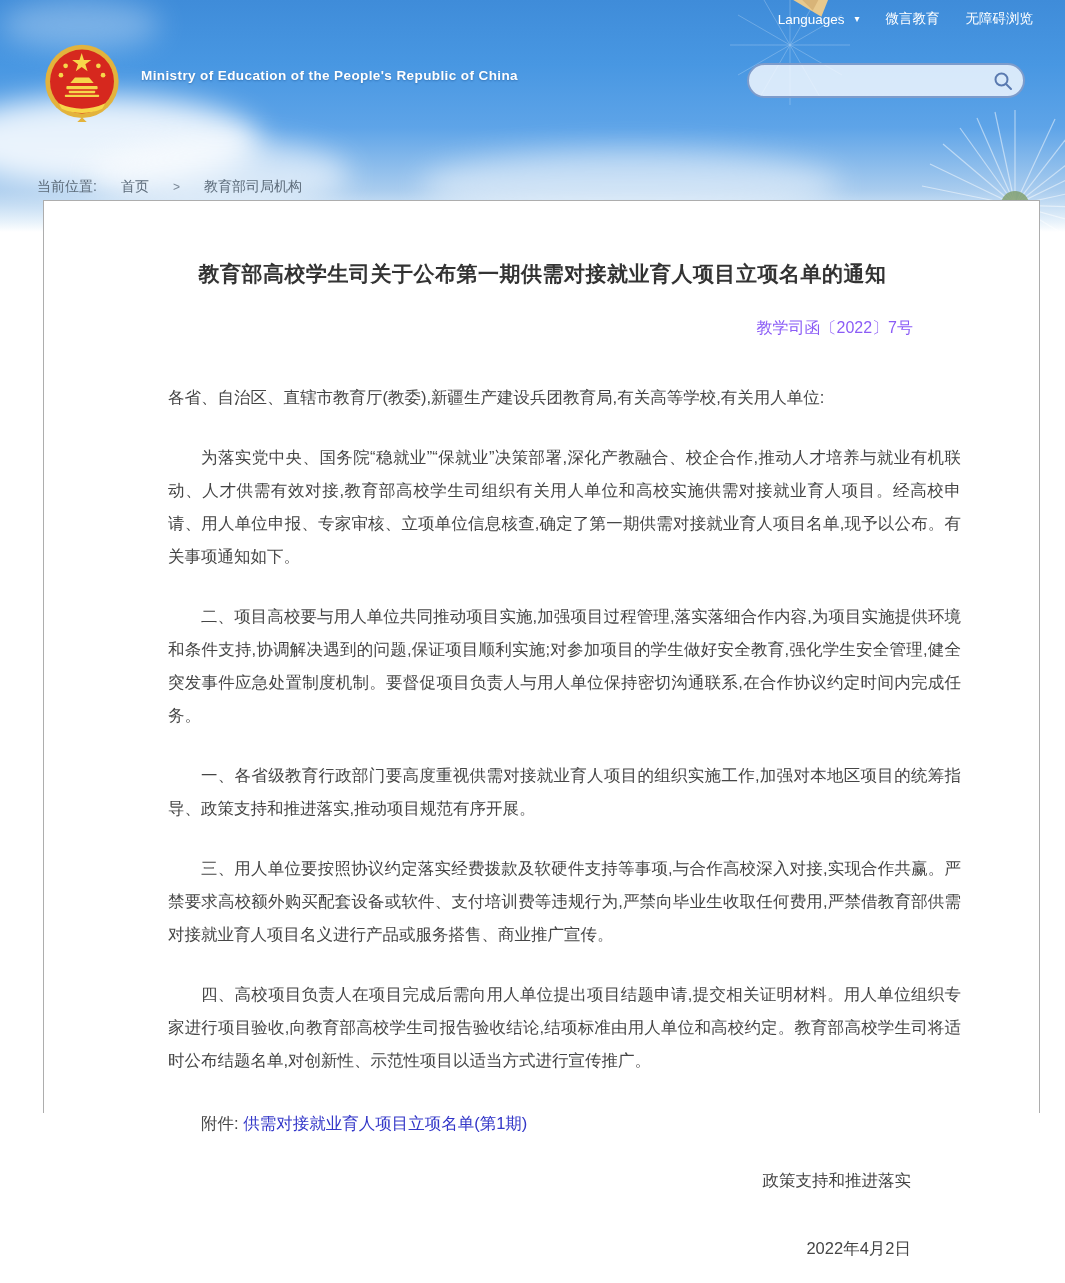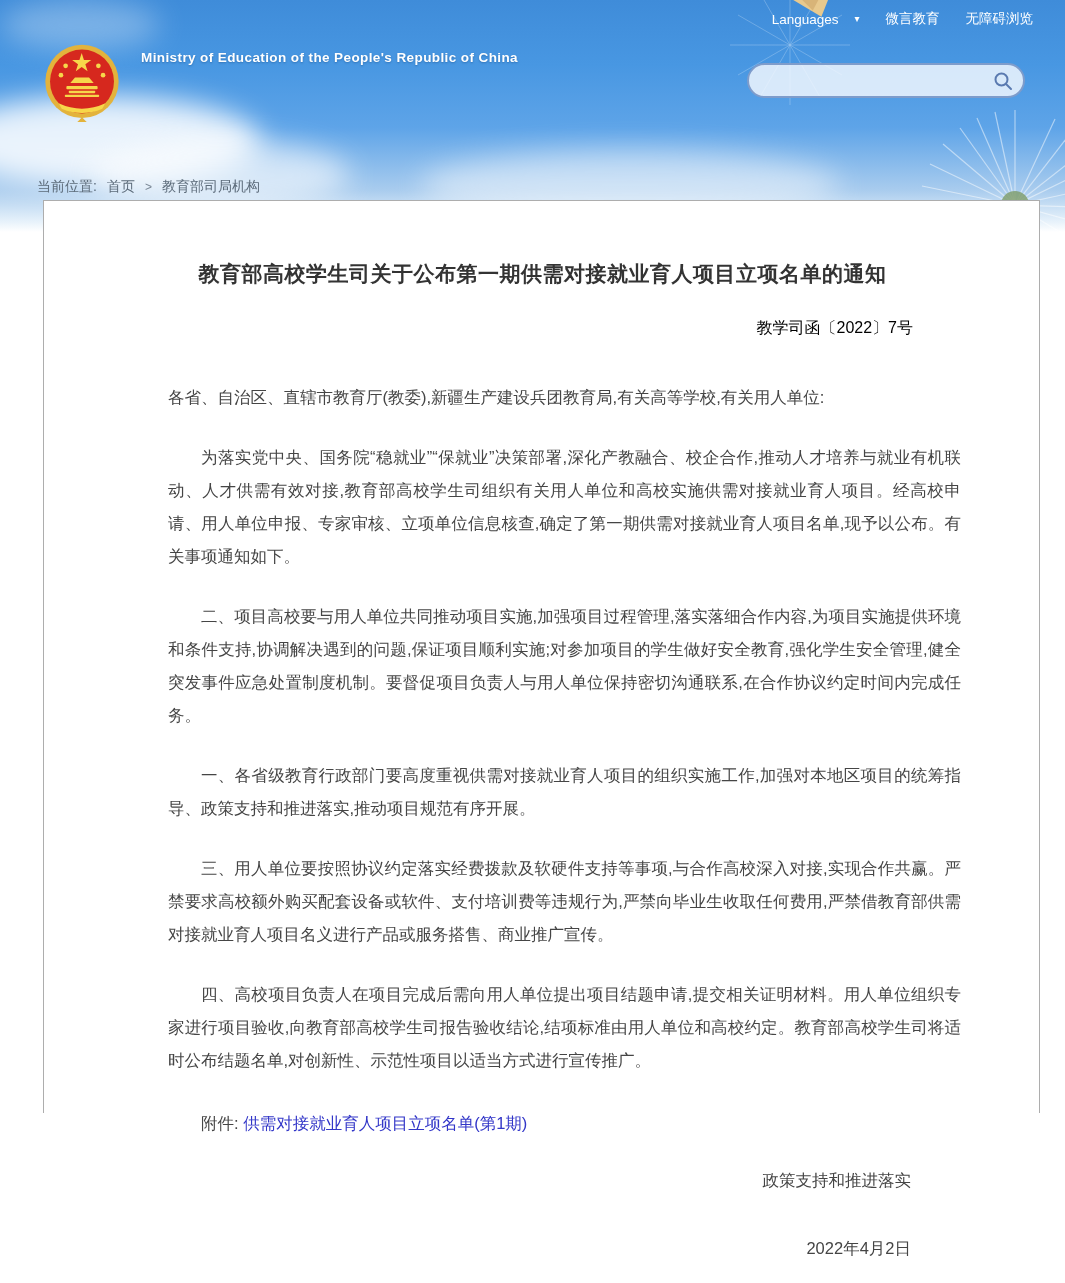--- a/index.html
+++ b/index.html
@@ -37,76 +37,76 @@
     border-top: 16px solid #d8b478; transform: rotate(8deg);
   }
 
   
   .topbar {
     position: absolute; top: 10px; right: 32px;
     display: flex; align-items: center; gap: 26px;
     color: #ffffff; font-size: 13.5px; z-index: 5;
   }
   .topbar a { color: #ffffff; text-decoration: none; cursor: pointer; }
-  .lang-wrap { display: flex; align-items: flex-start; gap: 16px; cursor: pointer; }
+  .lang-wrap { display: flex; align-items: flex-start; gap: 10px; cursor: pointer; }
   .caret { font-size: 10px; position: relative; top: 1px; }
 
   
   .header { position: absolute; left: 43px; top: 42px; display: flex; align-items: flex-start; z-index: 4; }
   .emblem { width: 78px; height: 82px; flex: 0 0 auto; }
   .titles { margin-left: 20px; padding-top: 2px; }
   .site-title {
     color: #ffffff; font-size: 37px; font-weight: bold; letter-spacing: 3px;
     text-shadow: 0 2px 4px rgba(20,70,130,0.45), 0 0 2px rgba(20,70,130,0.3);
     line-height: 1.15;
   }
   .site-subtitle {
     color: #ffffff; font-size: 13.5px; font-weight: bold; letter-spacing: 0.4px;
-    margin-top: 6px; text-shadow: 0 1px 2px rgba(20,70,130,0.45);
+    margin-top: 24px; text-shadow: 0 1px 2px rgba(20,70,130,0.45);
   }
 
   
   .search {
     position: absolute; left: 747px; top: 63px; z-index: 5;
     width: 278px; height: 35px;
     background: rgba(246,250,255,0.82);
     border: 2px solid #7e9ccb;
     border-radius: 18px;
     display: flex; align-items: center;
   }
   .search input {
     flex: 1; border: none; outline: none; background: transparent;
     padding: 0 10px 0 16px; font-size: 14px; color: #335;
   }
   .search-btn { border: none; background: transparent; cursor: pointer; padding: 0 10px 0 0; display: flex; align-items: center; }
 
   
   .breadcrumb {
     position: absolute; left: 37px; bottom: 36px; z-index: 5;
-    font-size: 14px; color: #5c6b7a; display: flex; align-items: center; gap: 10px;
+    font-size: 14px; color: #5c6b7a; display: flex; align-items: center; gap: 24px;
   }
   .breadcrumb a { color: #5c6b7a; text-decoration: none; cursor: pointer; }
   .crumb-sep { color: #7a8795; font-size: 12px; }
 
   
   .panel {
     position: absolute; left: 43px; top: 200px;
     width: 997px; height: 913px;
     background: #ffffff;
     border: 1px solid #adadad;
     border-bottom: none;
     padding: 58px 78px 0 80px;
   }
   .doc-title {
     text-align: center; font-size: 21px; font-weight: bold; color: #333333;
     letter-spacing: 0.5px; line-height: 1.4;
   }
   .doc-number {
     text-align: right; padding-right: 48px; margin-top: 30px;
-    font-size: 16px; color: #000000;
+    font-size: 16px; color: #8b5cf6;
   }
   .doc-body { margin-top: 42px; font-size: 16.5px; color: #454545; margin-left: 44px; }
   .addressee { line-height: 33px; text-align: justify; }
   .para { text-indent: 2em; line-height: 33px; text-align: justify; margin-top: 27px; color: #454545; }
   .attachment { margin-top: 30px; text-indent: 2em; line-height: 33px; font-size: 16.5px; color: #454545; }
   .attachment a { color: #3236c8; text-decoration: none; cursor: pointer; }
   .signature { text-align: right; padding-right: 50px; margin-top: 30px; font-size: 16.5px; color: #454545; }
   .doc-date { text-align: right; padding-right: 50px; margin-top: 46px; font-size: 16.5px; color: #454545; }
 </style>
 </head>

